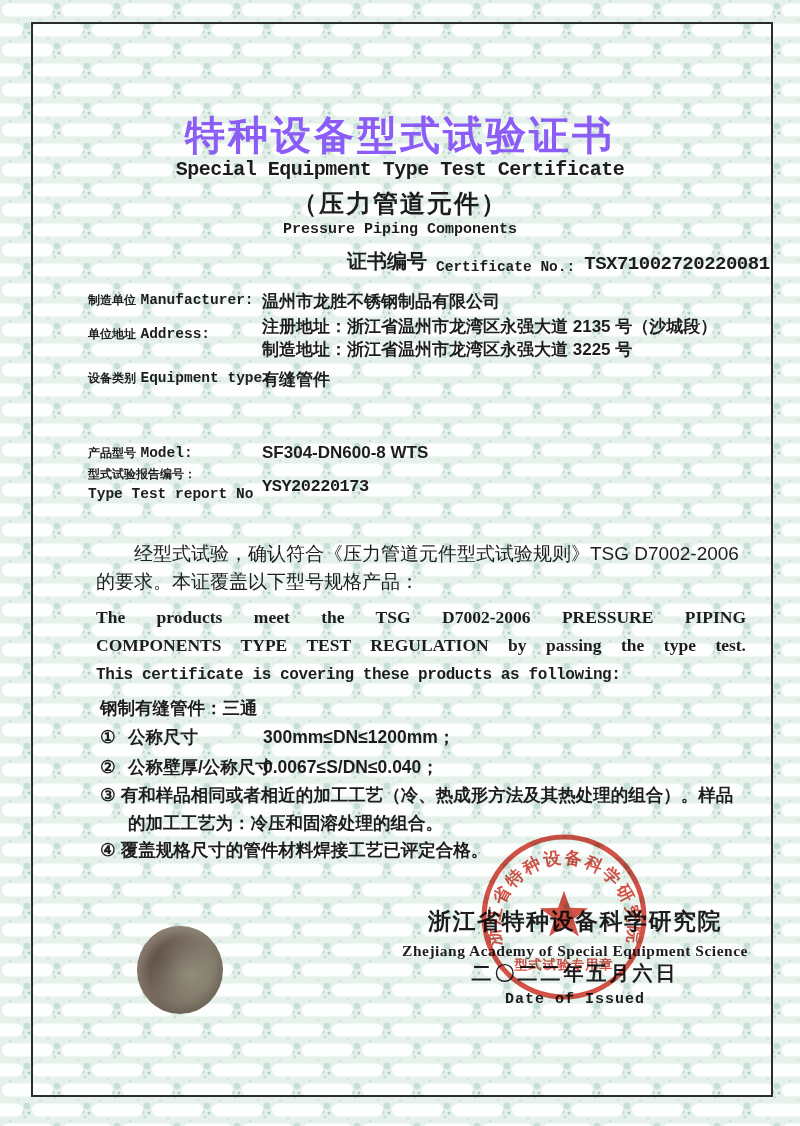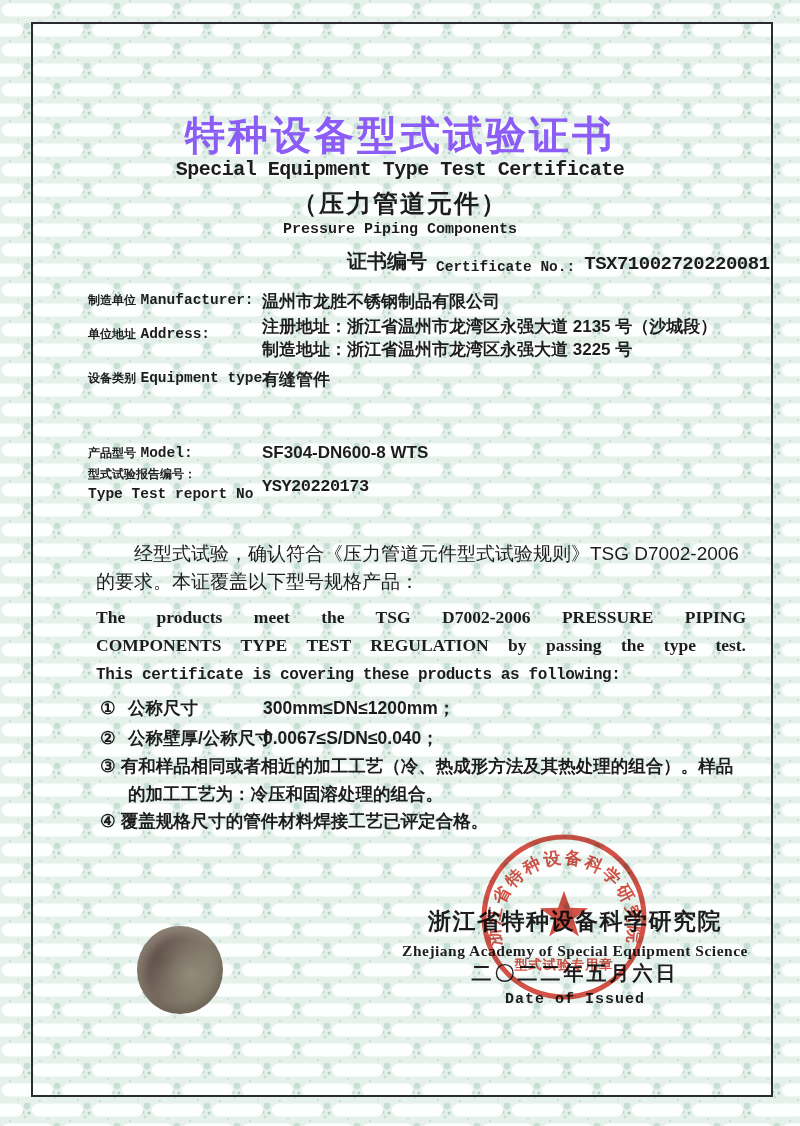--- a/index.html
+++ b/index.html
@@ -161,20 +161,21 @@
 
   <div class="abs decl">
     <div class="decl-cn ind">经型式试验，确认符合《压力管道元件型式试验规则》TSG D7002-2006</div>
     <div class="decl-cn">的要求。本证覆盖以下型号规格产品：</div>
     <div class="decl-en">The products meet the TSG D7002-2006 PRESSURE PIPING</div>
     <div class="decl-en" style="margin-top:0">COMPONENTS TYPE TEST REGULATION by passing the type test.</div>
     <div class="decl-mono">This certificate is covering these products as following:</div>
   </div>
 
   <div class="abs prod">
+    <div class="hd">钢制有缝管件：三通</div>
     <div class="p-flex">
       <span class="num">①</span>
       <span class="lab">公称尺寸</span>
       <span class="val">300mm≤DN≤1200mm；</span>
     </div>
     <div class="p-flex">
       <span class="num">②</span>
       <span class="lab">公称壁厚/公称尺寸</span>
       <span class="val">0.0067≤S/DN≤0.040；</span>
     </div>

